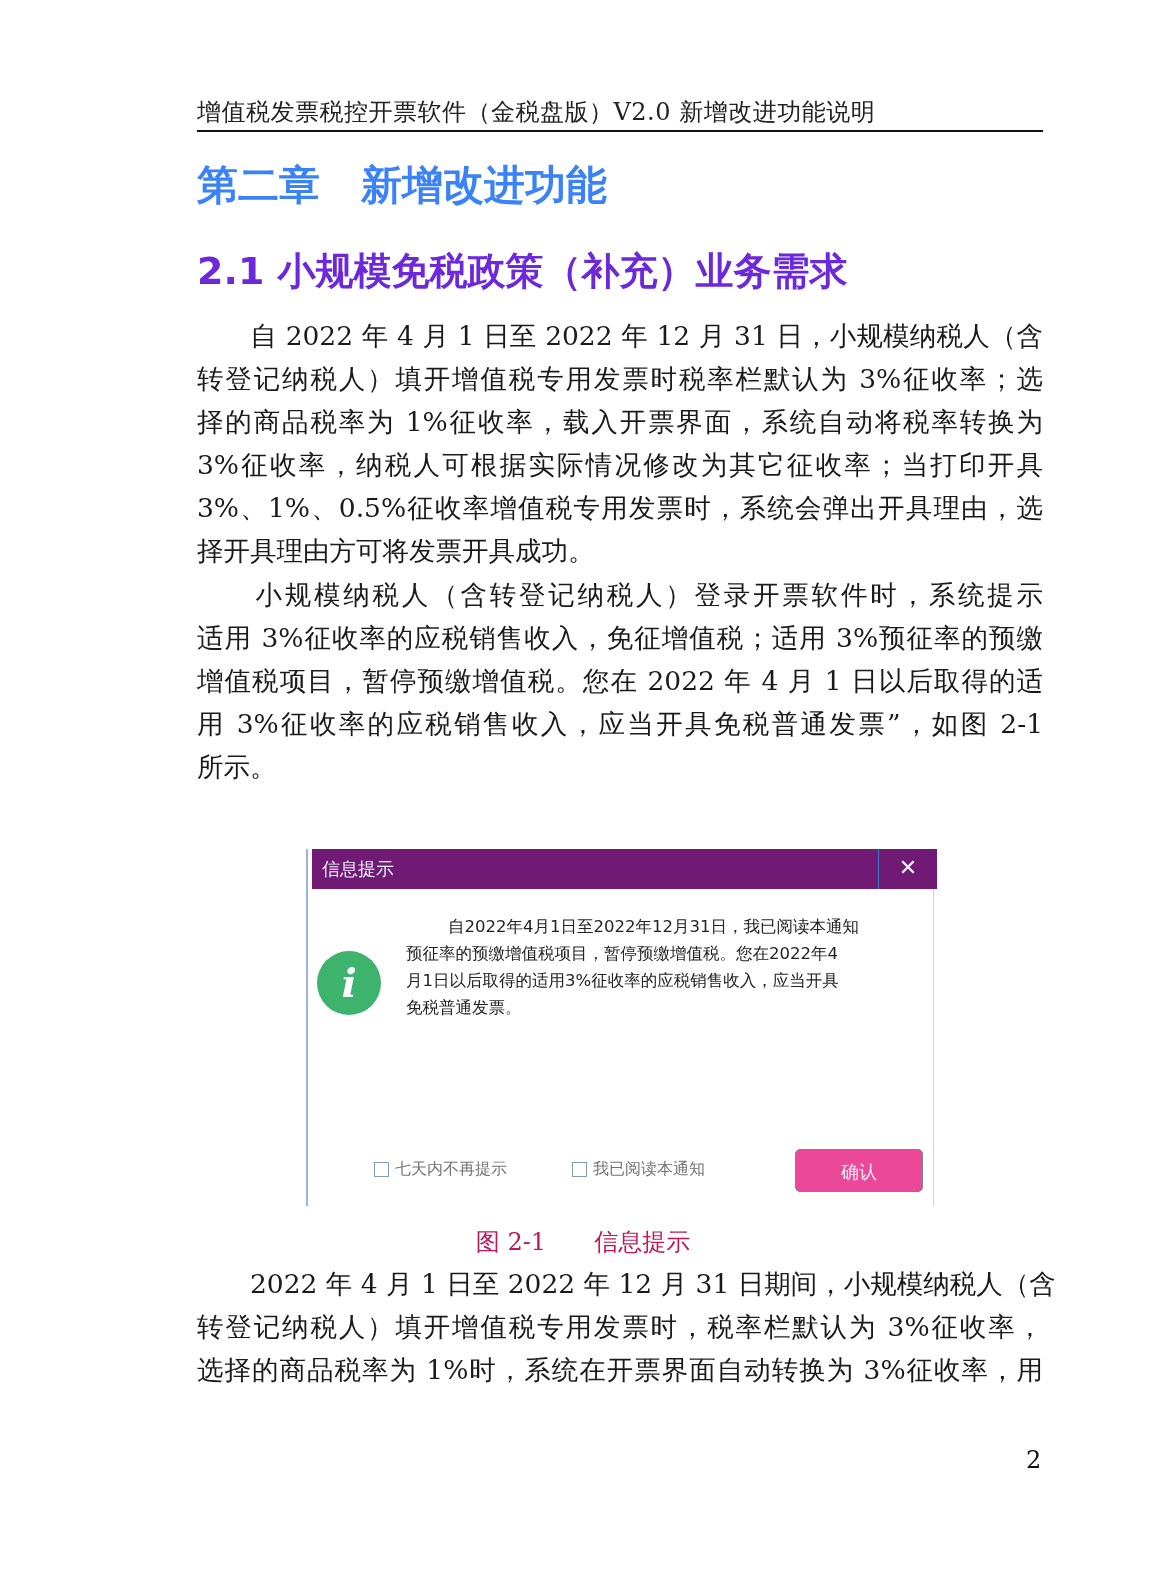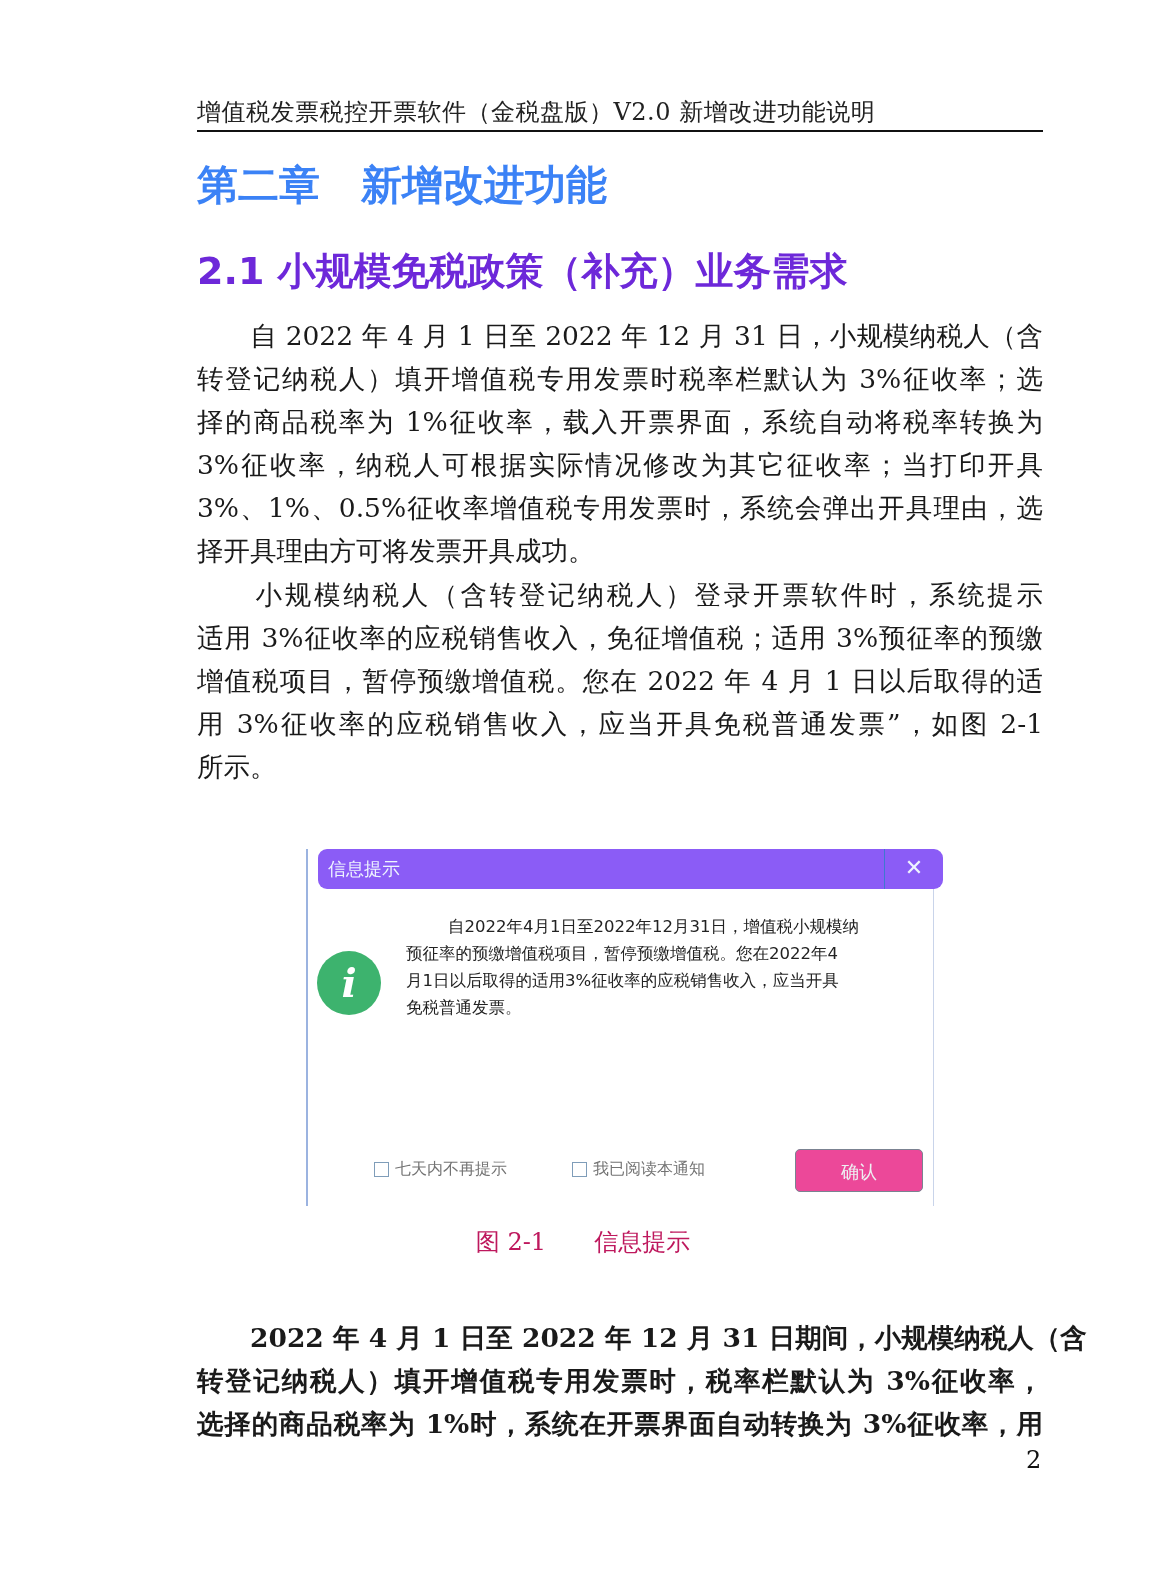--- a/index.html
+++ b/index.html
@@ -7,27 +7,27 @@
          font-family: "DejaVu Serif", "Liberation Serif", serif; color: #111; }
   .header-text { position: absolute; left: 197px; top: 96px; font-size: 24px; letter-spacing: 0.5px; color: #222; white-space: nowrap; }
   .header-rule { position: absolute; left: 197px; top: 130px; width: 846px; height: 2px; background: #111; }
   .chapter-title { position: absolute; left: 197px; top: 158px; font-family: "DejaVu Sans", "Liberation Sans", sans-serif; font-weight: bold; font-size: 41px; white-space: pre; color: #3b82f6; }
   .section-title { position: absolute; left: 197px; top: 246px; font-family: "DejaVu Sans", "Liberation Sans", sans-serif; font-weight: bold; font-size: 38px; white-space: nowrap; color: #6d28d9; }
   .para { position: absolute; left: 197px; width: 846px; font-size: 26.5px; line-height: 43px; text-align: justify; color: #1a1a1a; margin: 0; }
   .para .line { display: block; white-space: nowrap; text-align-last: justify; }
   .para .line.last { text-align-last: left; }
   .p1 { top: 314px; }
   .p2 { top: 573px; }
-  .p3 { top: 1316px; font-weight: bold; }
+  .p3 { top: 1262px; }
 
   
   .dialog { position: absolute; left: 306px; top: 849px; width: 628px; height: 357px; background: #fff;
             border-left: 2px solid #9bb3e0; border-right: 1px solid #c9d4ea; box-sizing: border-box;
             font-family: "DejaVu Sans", "Liberation Sans", sans-serif; }
-  .dialog-titlebar { position: absolute; left: 10px; top: 0; width: 100%; height: 40px; background: #8b5cf6; border-radius: 9px; }
+  .dialog-titlebar { position: absolute; left: 4px; top: 0; width: 100%; height: 40px; background: #701a75; }
   .dialog-title { position: absolute; left: 10px; top: 8px; font-size: 18px; color: #eef4ff; }
   .dialog-close { position: absolute; right: 0; top: 0; width: 58px; height: 40px; border-left: 1px solid #3f78d0;
                   color: #eef4ff; font-size: 22px; font-weight: bold; text-align: center; line-height: 38px; cursor: pointer; }
   .info-icon { position: absolute; left: 9px; top: 102px; width: 64px; height: 64px; border-radius: 50%; background: #3db36e;
                color: #fff; font-family: "DejaVu Serif", serif; font-style: italic; font-weight: bold; font-size: 40px;
                text-align: center; line-height: 64px; }
   .dialog-message { position: absolute; left: 98px; top: 64px; width: 500px; font-size: 16.5px; line-height: 27px; color: #222; }
   .dialog-message .mline { display: block; white-space: nowrap; }
   .dialog-message .indent { padding-left: 42px; }
   .cb { position: absolute; top: 310px; font-size: 16px; color: #737373; display: flex; align-items: center; cursor: pointer; }
@@ -68,21 +68,21 @@
   <span class="line last">所示。</span>
 </p>
 
 <div class="dialog">
   <div class="dialog-titlebar">
     <span class="dialog-title">信息提示</span>
     <span class="dialog-close">✕</span>
   </div>
   <div class="info-icon">i</div>
   <div class="dialog-message">
-    <span class="mline indent">自2022年4月1日至2022年12月31日，增值税小规模纳</span>
+    <span class="mline indent">自2022年4月1日至2022年12月31日，我已阅读本通知</span>
     <span class="mline">预征率的预缴增值税项目，暂停预缴增值税。您在2022年4</span>
     <span class="mline">月1日以后取得的适用3%征收率的应税销售收入，应当开具</span>
     <span class="mline">免税普通发票。</span>
   </div>
   <label class="cb cb1">
     <span class="box"></span>
     <span>七天内不再提示</span>
   </label>
   <label class="cb cb2">
     <span class="box"></span>

